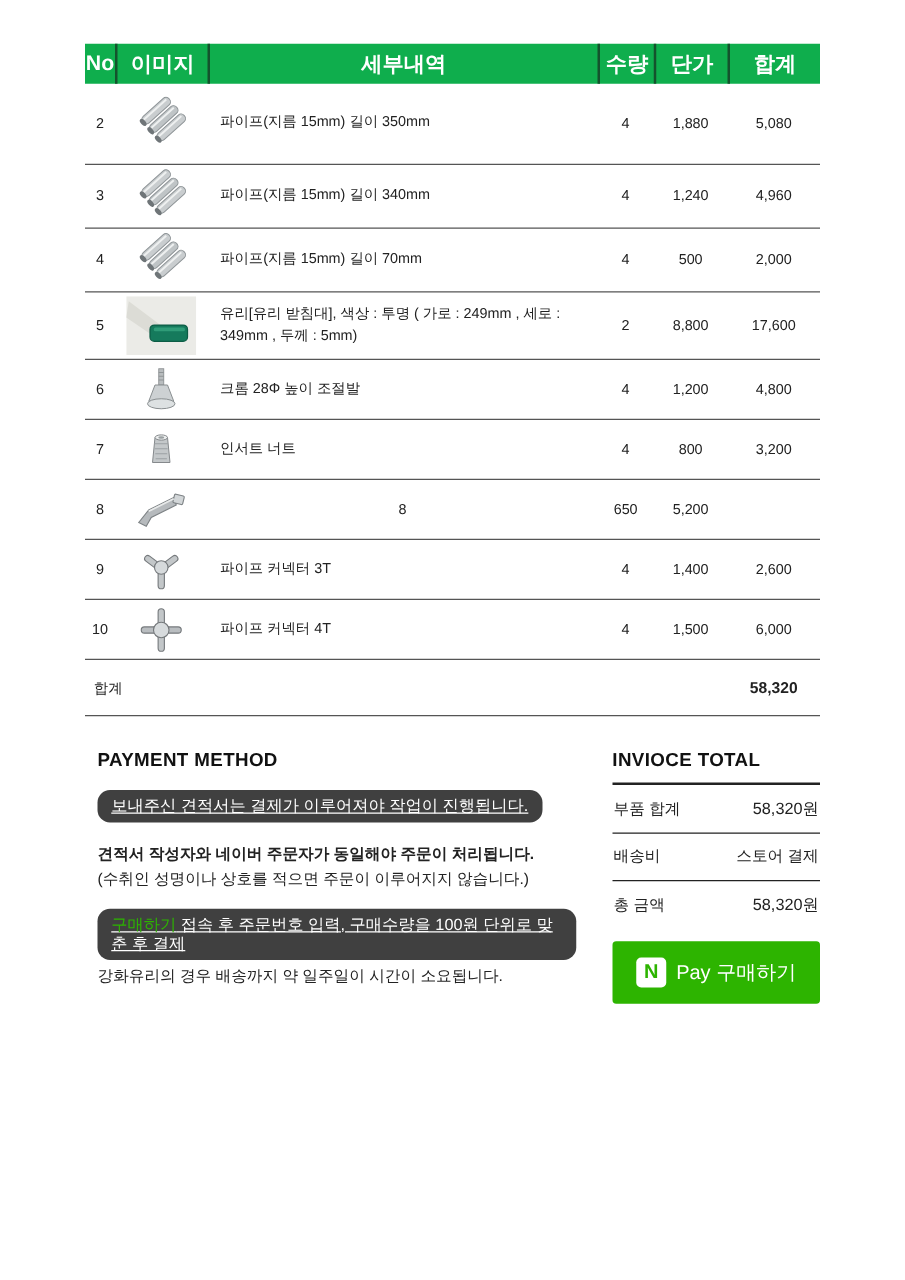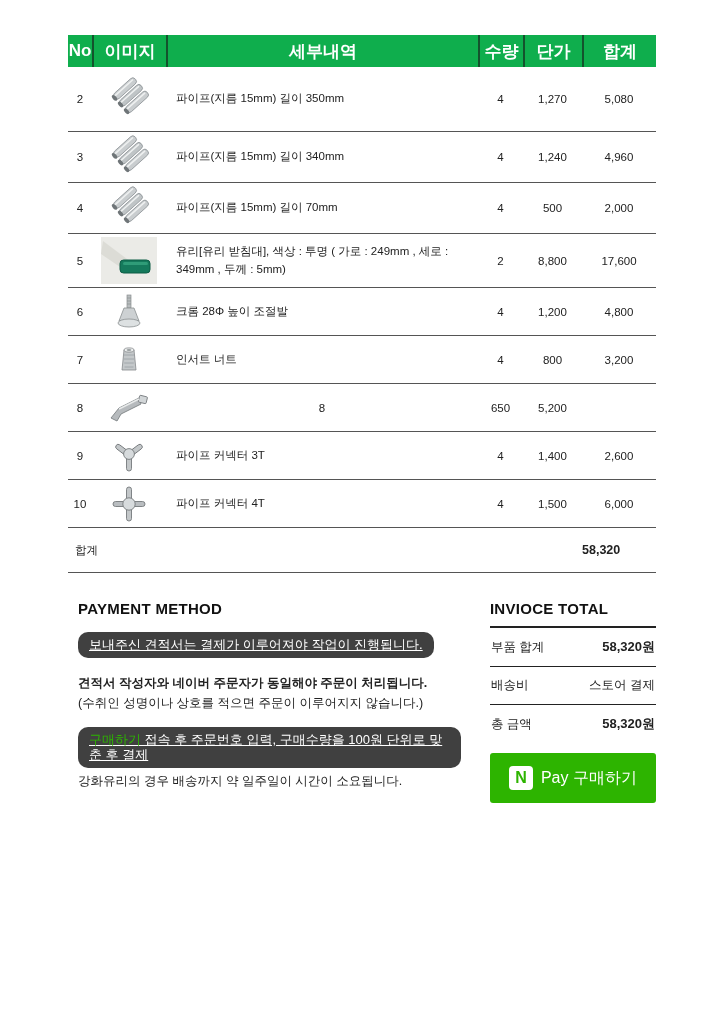--- a/index.html
+++ b/index.html
@@ -13,40 +13,40 @@
   .row{display:grid;grid-template-columns:24px 74px 312px 45px 59px 74px;align-items:center;min-height:47px;border-bottom:1px solid #555;font-size:11.5px;}
   .row:nth-child(1){min-height:64px;}
   .row:nth-child(4){min-height:53px;}
   .cell{box-sizing:border-box;}
   .cell.no{text-align:center;}
   .cell.img{display:flex;align-items:center;justify-content:center;padding:3px 0;}
   .cell.desc{text-align:left;padding:8px 10px;line-height:1.5;}
   .cell.num{text-align:center;}
   .tfoot{display:grid;grid-template-columns:514px 74px;align-items:center;min-height:44px;border-bottom:1px solid #555;font-size:11.5px;}
   .tfoot .flabel{padding-left:7px;}
-  .tfoot .ftotal{text-align:left;font-weight:bold;font-size:12.5px;}
+  .tfoot .ftotal{text-align:center;font-weight:bold;font-size:12.5px;}
 
   
   .bottom{position:absolute;left:68px;top:600px;width:588px;display:flex;}
   .pm{width:390px;margin-left:10px;}
   .spacer{width:29px;}
   .inv{width:169px;}
   .sec-title{font-size:15px;font-weight:bold;letter-spacing:.3px;color:#111;}
   .pill{display:inline-block;background:#404040;color:#fff;border-radius:10px;padding:5px 11px;font-size:13px;margin-top:15px;line-height:1.2;text-decoration:underline;}
   .pill .hl{color:#2DB400;}
   .line-bold{font-weight:bold;font-size:12.5px;margin-top:17px;}
   .line-sub{font-size:12.5px;margin-top:3px;}
   .line-ship{font-size:12.5px;margin-top:14px;}
   .line-green{color:#53c579;font-weight:bold;font-size:12.5px;margin-top:16px;}
   .line-last{font-size:12.5px;margin-top:5px;}
 
   .inv-title{font-size:15px;font-weight:bold;letter-spacing:.3px;color:#111;padding-bottom:9px;border-bottom:2px solid #222;}
   .inv-row{display:flex;justify-content:space-between;align-items:center;padding:10px 1px;border-bottom:1px solid #222;font-size:12.5px;}
   .inv-row.last{border-bottom:none;}
-  .inv-val.bold{font-weight:bold;font-size:13px;}
+  .inv-val.bold{font-weight:normal;font-size:13px;}
   .pay-btn{margin-top:10px;width:100%;height:50px;background:#2DB400;border:none;border-radius:3px;display:flex;align-items:center;justify-content:center;gap:8px;color:#fff;font-size:16px;cursor:pointer;font-family:inherit;}
   .n-badge{width:24px;height:24px;background:#fff;border-radius:4px;color:#2DB400;font-weight:bold;font-size:16px;display:flex;align-items:center;justify-content:center;}
 </style>
 </head>
 <body>
 
 <div>
 
   <div class="table-wrap">
     <div class="thead">
@@ -73,21 +73,21 @@
                 <ellipse cx="24.5" cy="32" rx="3.4" ry="1.9" fill="#6f7578"></ellipse>
                 <ellipse cx="33.5" cy="32" rx="3.4" ry="1.9" fill="#6f7578"></ellipse>
                 <rect x="13.4" y="6" width="1.6" height="24" fill="#eef0f0"></rect>
                 <rect x="22.4" y="6" width="1.6" height="24" fill="#eef0f0"></rect>
                 <rect x="31.4" y="6" width="1.6" height="24" fill="#eef0f0"></rect>
               </g>
             </svg>
           </div>
       <div class="cell desc">파이프(지름 15mm) 길이 350mm</div>
       <div class="cell num">4</div>
-      <div class="cell num">1,270</div>
+      <div class="cell num">1,880</div>
       <div class="cell num">5,080</div>
     </div>
         <div class="row">
       <div class="cell no">3</div>
       <div class="cell img">
             <svg width="52" height="44" viewBox="0 0 52 44">
               <g transform="rotate(48 26 22)">
                 <g stroke="#8e9497" stroke-width="0.8">
                   <rect x="12" y="4" width="7" height="28" rx="3.2" fill="#c9cdcf"></rect>
                   <rect x="21" y="4" width="7" height="28" rx="3.2" fill="#bfc4c6"></rect>

